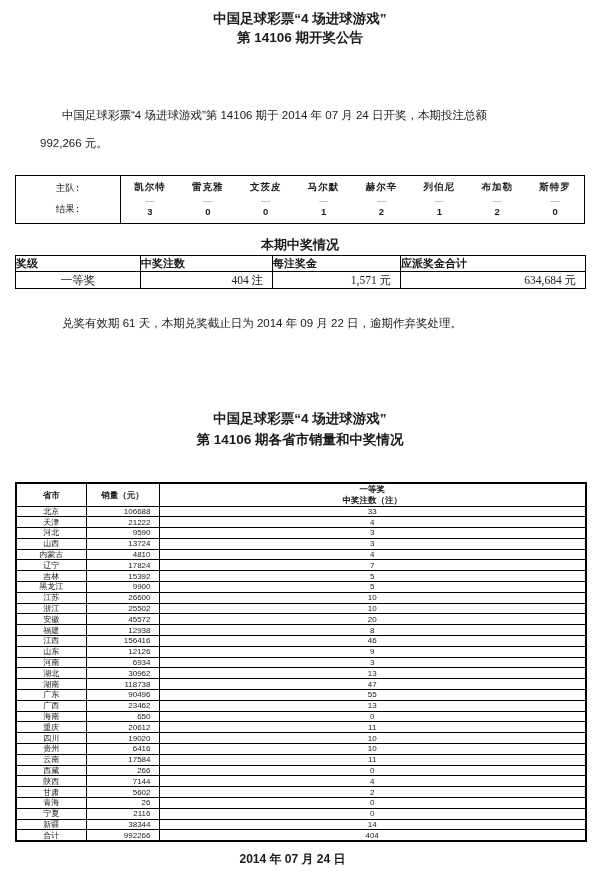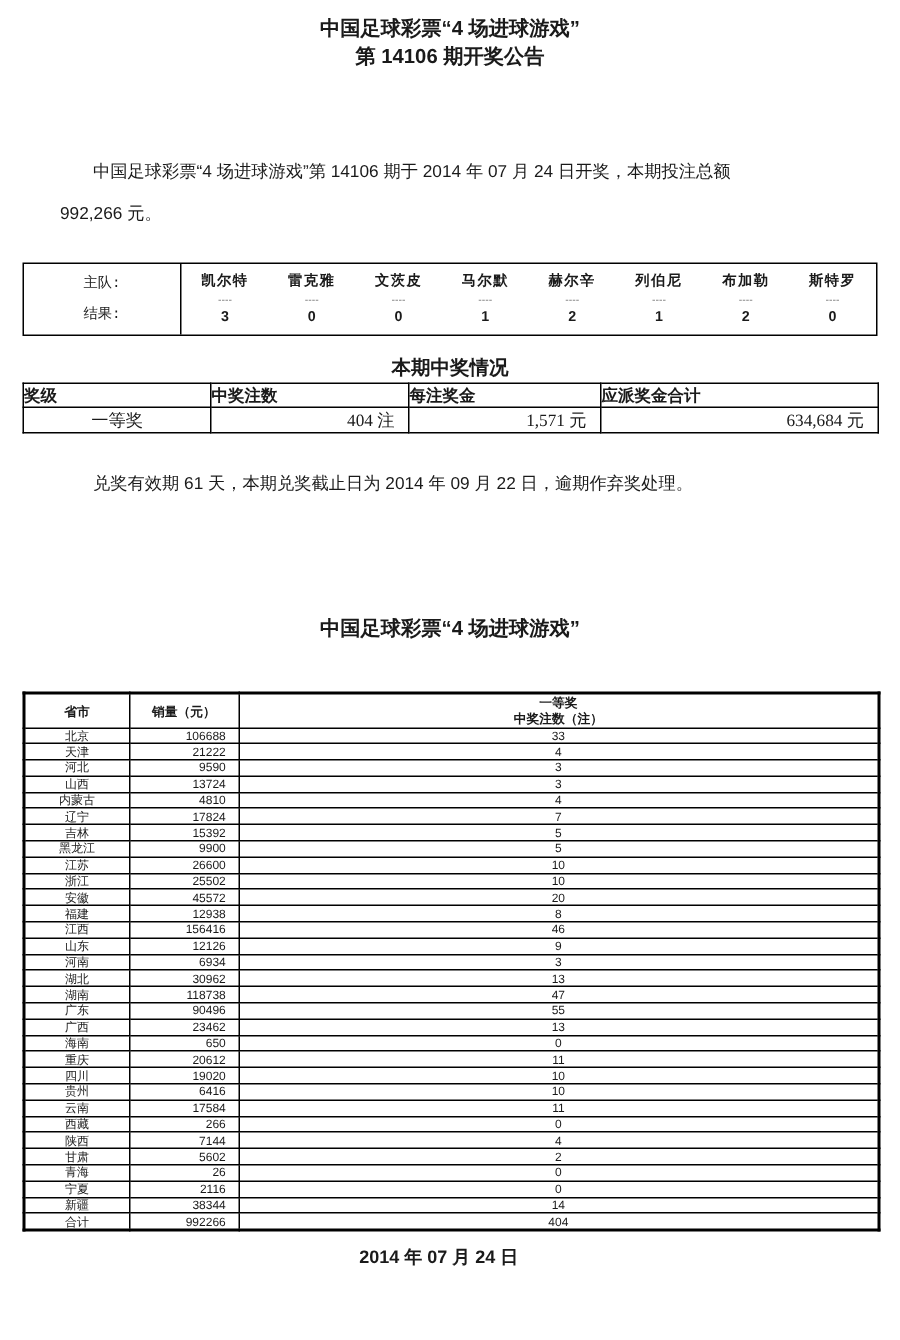--- a/index.html
+++ b/index.html
@@ -136,20 +136,21 @@
         <td class="r">1,571 元</td>
         <td class="r">634,684 元</td>
       </tr>
     </tbody>
   </table>
 
   <div class="note">兑奖有效期 61 天，本期兑奖截止日为 2014 年 09 月 22 日，逾期作弃奖处理。</div>
 
   <div class="title2-block">
     <div>中国足球彩票“4 场进球游戏”</div>
+    <div>第 14106 期各省市销量和中奖情况</div>
   </div>
 
   <table class="province-table">
     <colgroup>
         <col class="col-v1">
         <col class="col-v2">
         <col class="col-v3">
       </colgroup>
     <thead>
       <tr>

